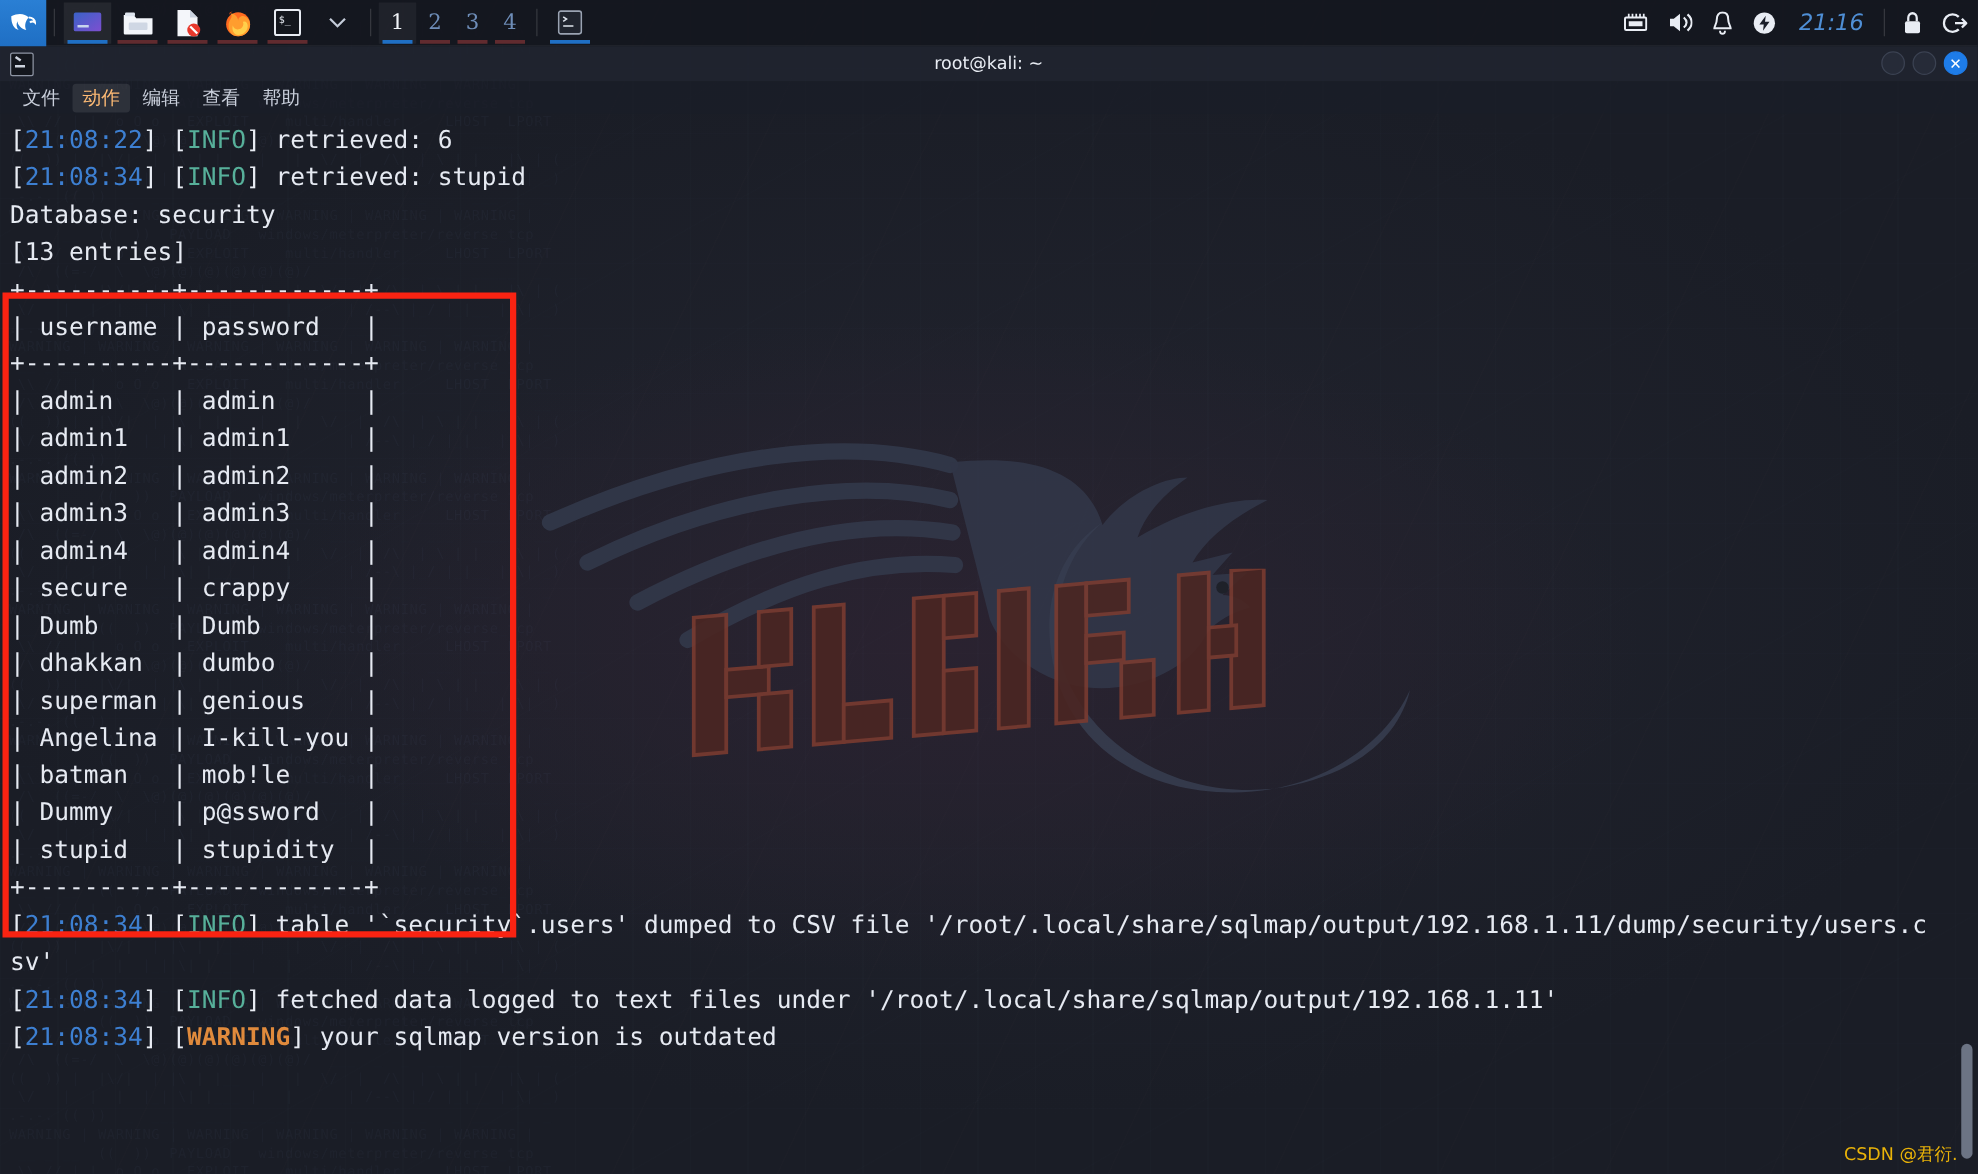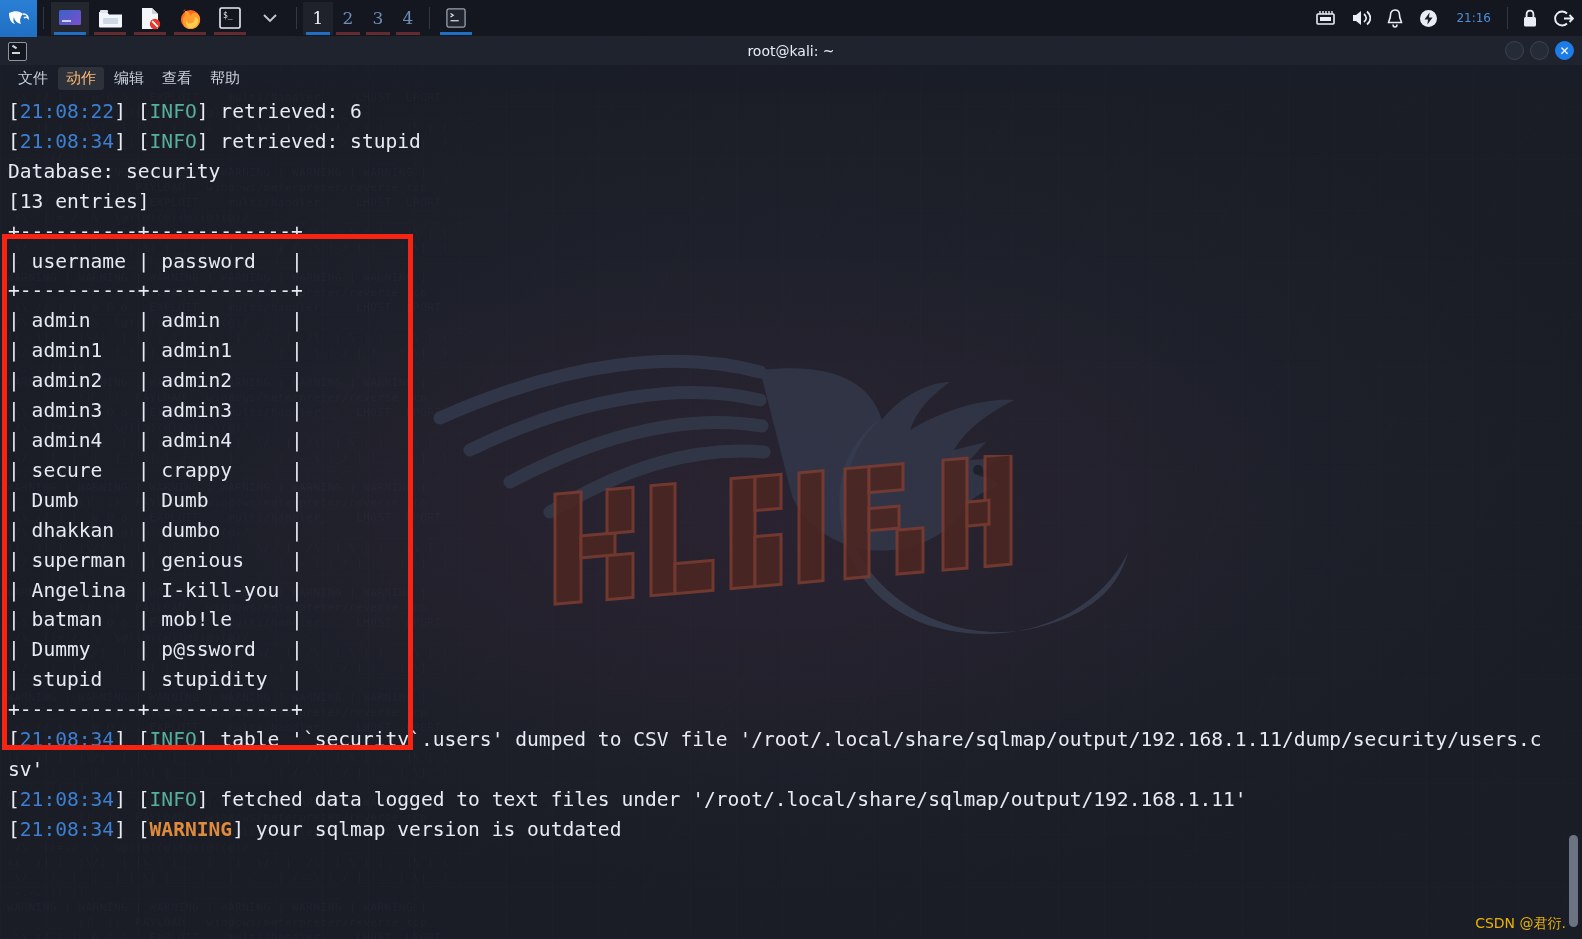--- a/index.html
+++ b/index.html
@@ -90,22 +90,22 @@
   }
   .ws-btn.active { color: #f1f4f8; background: rgba(255,255,255,.05); }
   #panel-spacer { flex: 1; }
   .tray-item {
     height: 37px; padding: 0 8px;
     display: flex; align-items: center; justify-content: center;
     cursor: pointer;
   }
   #panel-clock {
     font-family: "DejaVu Sans", sans-serif;
-    font-size: 12px; color: #4f8fd6;
-    padding: 0 10px; cursor: pointer;
+    font-size: 18px; color: #4f8fd6;
+    padding: 0 10px; cursor: pointer; font-style: italic;
   }
 
   
   #terminal-window {
     position: absolute; left: 0; top: 37px;
     width: 1582px; height: 902px;
     z-index: 20;
   }
   #term-titlebar {
     position: relative;

